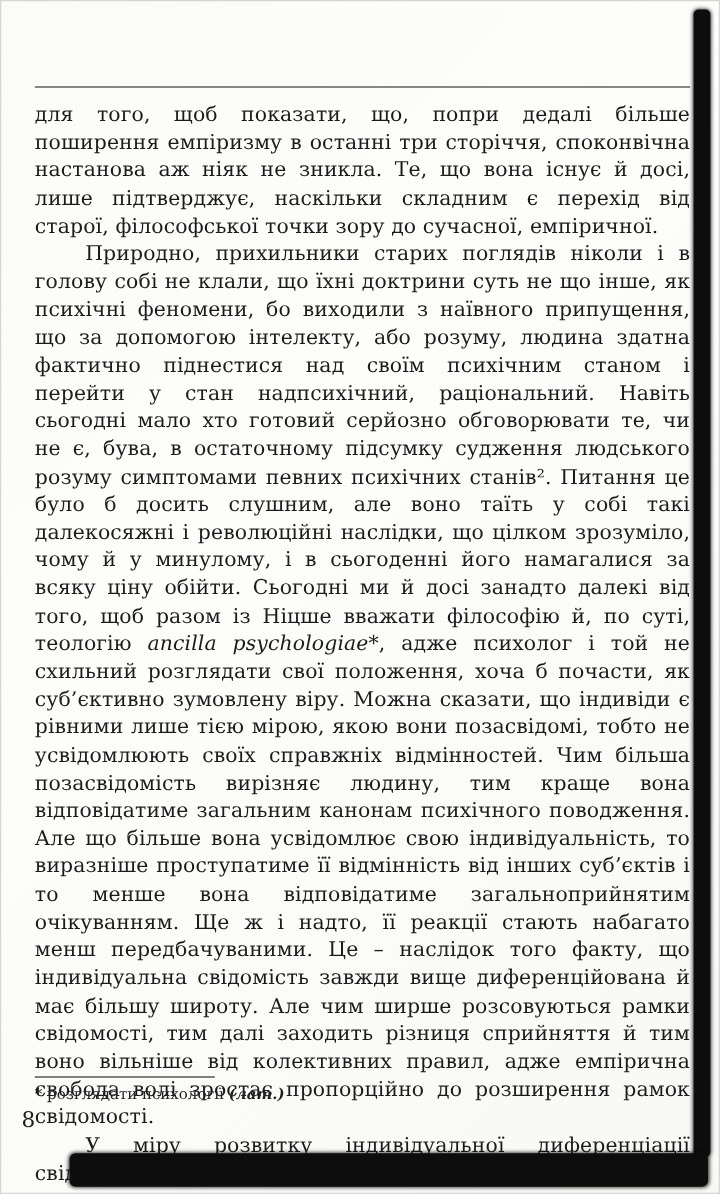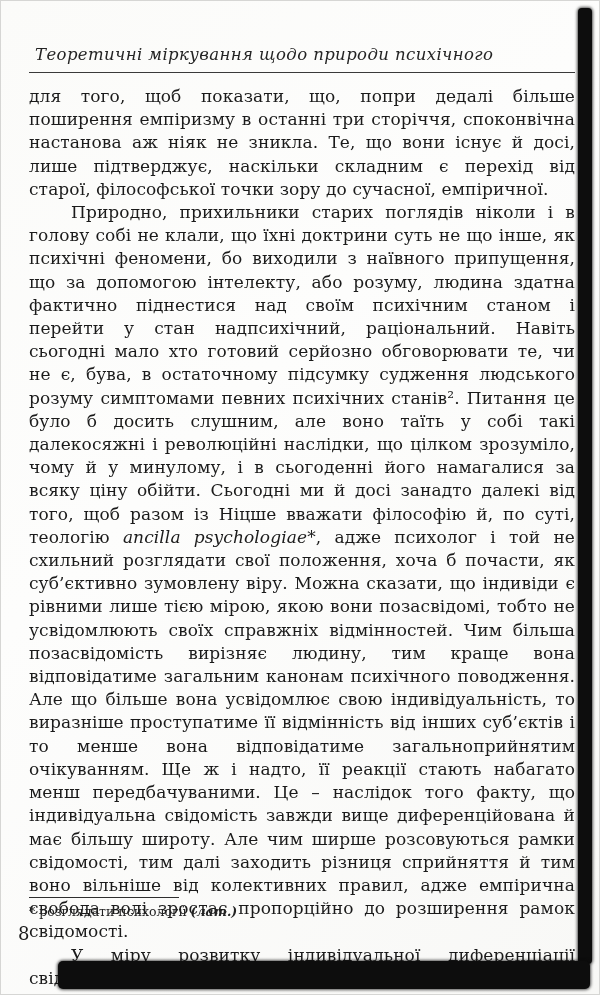--- a/index.html
+++ b/index.html
@@ -71,26 +71,25 @@
     background:#0d0d0d;
     border-radius:5px;
     box-shadow:0 0 3px 1px rgba(10,10,10,.7);
   }
 </style>
 </head>
 <body>
 
 <div class="scan">
 
-  <span class="header-text">Теоретичні міркування щодо природи психічного</span>
 
   <div class="header-rule"></div>
 
   <div class="body-text">
-    <p class="no-indent">для того, щоб показати, що, попри дедалі більше поширення емпіризму в останні три сторіччя, споконвічна настанова аж ніяк не зникла. Те, що вони існує й досі, лише підтверджує, наскільки складним є перехід від старої, філософської точки зору до сучасної, емпіричної.</p>
+    <p class="no-indent">для того, щоб показати, що, попри дедалі більше поширення емпіризму в останні три сторіччя, споконвічна настанова аж ніяк не зникла. Те, що вона існує й досі, лише підтверджує, наскільки складним є перехід від старої, філософської точки зору до сучасної, емпіричної.</p>
     <p><span>Природно, прихильники старих поглядів ніколи і в голову собі не клали, що їхні доктрини суть не що інше, як психічні феномени, бо виходили з наївного припущення, що за допомогою інтелекту, або розуму, людина здатна фактично піднестися над своїм психічним станом і перейти у стан надпсихічний, раціональний. Навіть сьогодні мало хто готовий серйозно обговорювати те, чи не є, бува, в остаточному підсумку судження людського розуму симптомами певних психічних станів². Питання це було б досить слушним, але воно таїть у собі такі далекосяжні і революційні наслідки, що цілком зрозуміло, чому й у минулому, і в сьогоденні його намагалися за всяку ціну обійти. Сьогодні ми й досі занадто далекі від того, щоб разом із Ніцше вважати філософію й, по суті, теологію </span><i class="latin">ancilla psychologiae</i><span>*, адже психолог і той не схильний розглядати свої положення, хоча б почасти, як суб’єктивно зумовлену віру. Можна сказати, що індивіди є рівними лише тією мірою, якою вони позасвідомі, тобто не усвідомлюють своїх справжніх відмінностей. Чим більша позасвідомість вирізняє людину, тим краще вона відповідатиме загальним канонам психічного поводження. Але що більше вона усвідомлює свою індивідуальність, то виразніше проступатиме її відмінність від інших суб’єктів і то менше вона відповідатиме загальноприйнятим очікуванням. Ще ж і надто, її реакції стають набагато менш передбачуваними. Це – наслідок того факту, що індивідуальна свідомість завжди вище диференційована й має більшу широту. Але чим ширше розсовуються рамки свідомості, тим далі заходить різниця сприйняття й тим воно вільніше від колективних правил, адже емпірична свобода волі зростає пропорційно до розширення рамок свідомості.</span></p>
     <p>У міру розвитку індивідуальної диференціації свідомості об’єктивна обґрунтованість суджень людини змен-</p>
   </div>
 
   <div class="footnote-rule"></div>
 
   <div class="footnote"><span>*</span><span> розглядати психології </span><span class="fn-lang">(лат.)</span></div>
 
   <div class="page-number">8</div>
 

